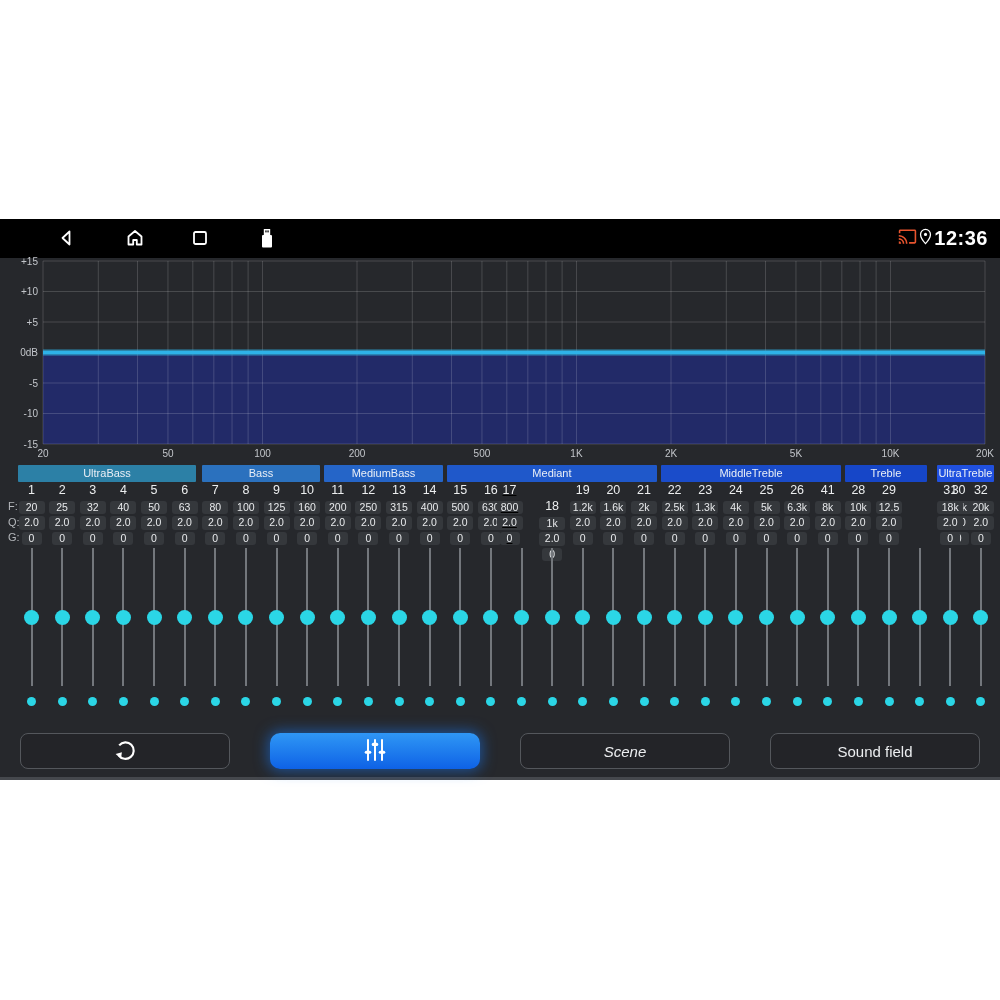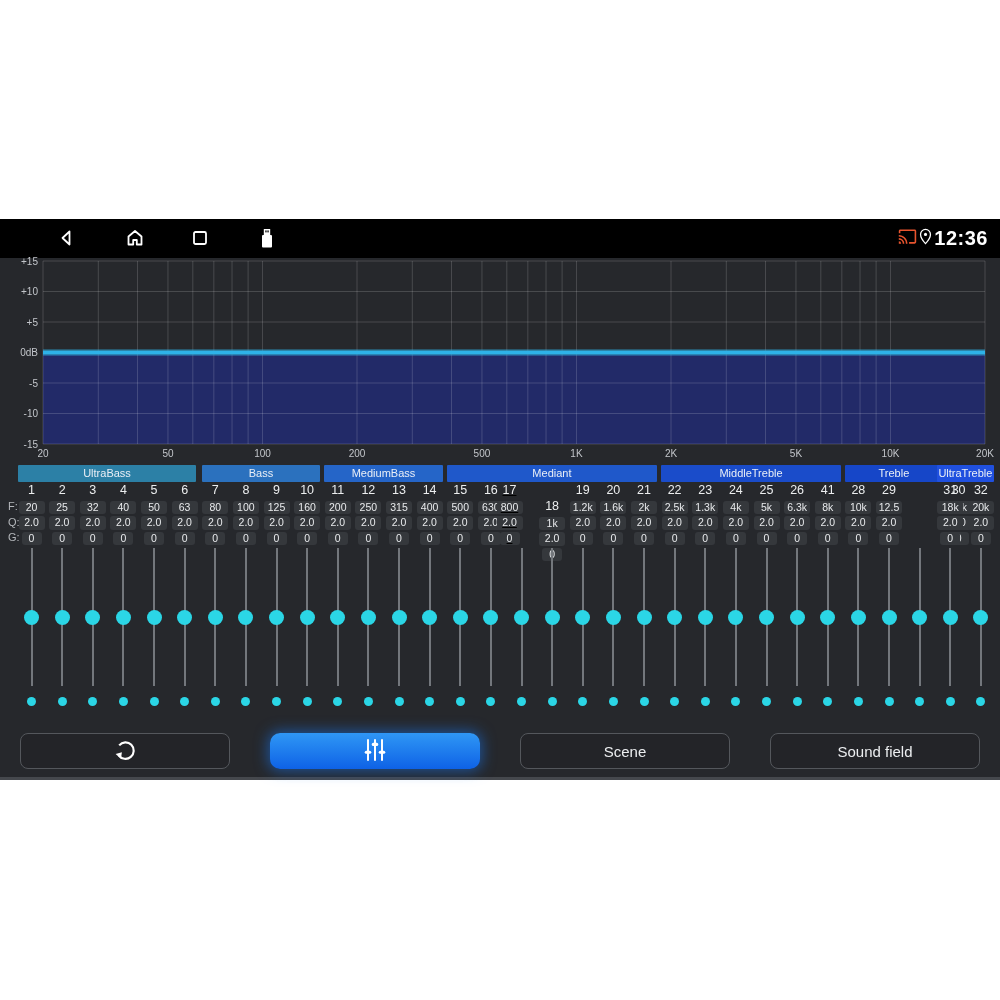--- a/index.html
+++ b/index.html
@@ -164,21 +164,21 @@
     </div>
     <div class="grp" style="left: 324.25px; width: 118.5px; background: rgb(37, 101, 200);">
       <span>MediumBass</span>
     </div>
     <div class="grp" style="left: 446.75px; width: 210.375px; background: rgb(31, 88, 202);">
       <span>Mediant</span>
     </div>
     <div class="grp" style="left: 661.125px; width: 179.75px; background: rgb(26, 76, 202);">
       <span>MiddleTreble</span>
     </div>
-    <div class="grp" style="left: 844.875px; width: 98px; background: rgb(22, 70, 200);">
+    <div class="grp" style="left: 844.875px; width: 82px; background: rgb(22, 70, 200);">
       <span>Treble</span>
     </div>
     <div class="grp" style="left: 936.75px; width: 57.25px; background: rgb(32, 80, 223);">
       <span>UltraTreble</span>
     </div>
   </div>
 
 <div class="rowlab" style="top:500px;">F:</div>
 <div class="rowlab" style="top:515.5px;">Q:</div>
 <div class="rowlab" style="top:531px;">G:</div>
@@ -557,18 +557,18 @@
           <line x1="18" y1="3.5" x2="18" y2="20.5"></line>
       </g>
       <g fill="#fff">
         <rect x="3.2" y="12.6" width="5.6" height="2.7" rx="1.3"></rect>
         <rect x="9.2" y="5.8" width="5.6" height="2.7" rx="1.3"></rect>
         <rect x="15.2" y="12.6" width="5.6" height="2.7" rx="1.3"></rect>
       </g>
     </svg>
   </span>
 </button>
-<button class="tbtn" style="left:520px;">
+<button class="tbtn" style="left:520px;font-style:italic;">
   <span>Scene</span>
 </button>
 <button class="tbtn" style="left:770px;">
   <span>Sound field</span>
 </button>
 
 </body></html>

